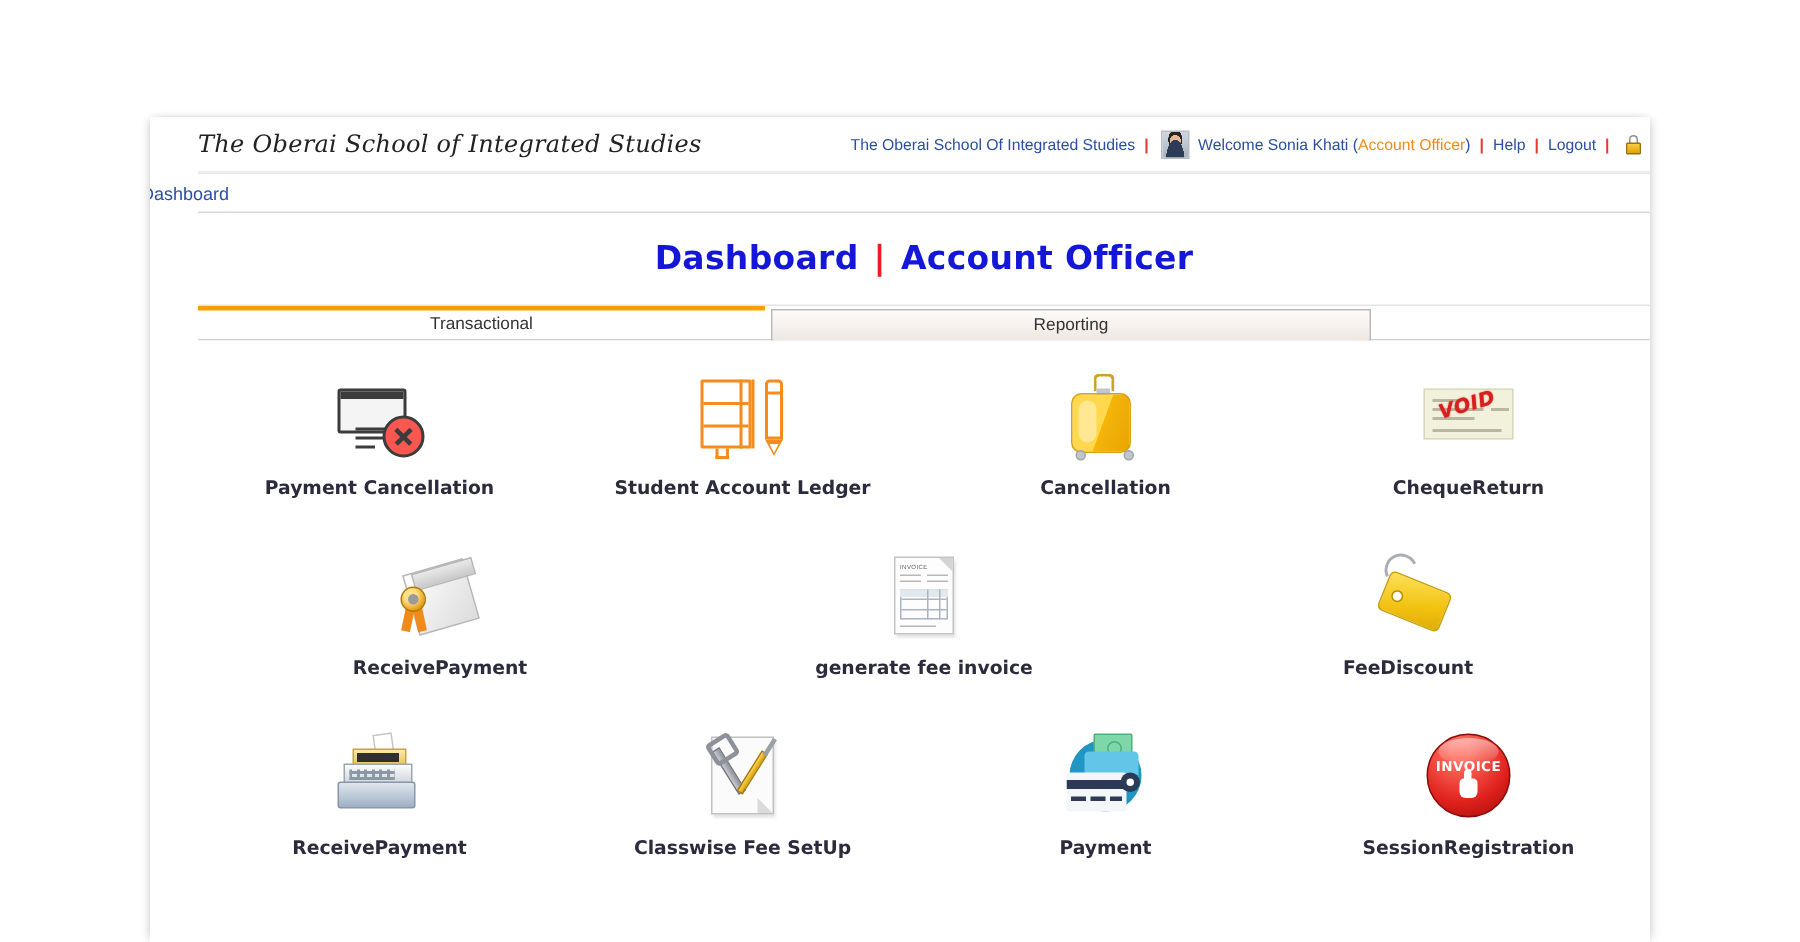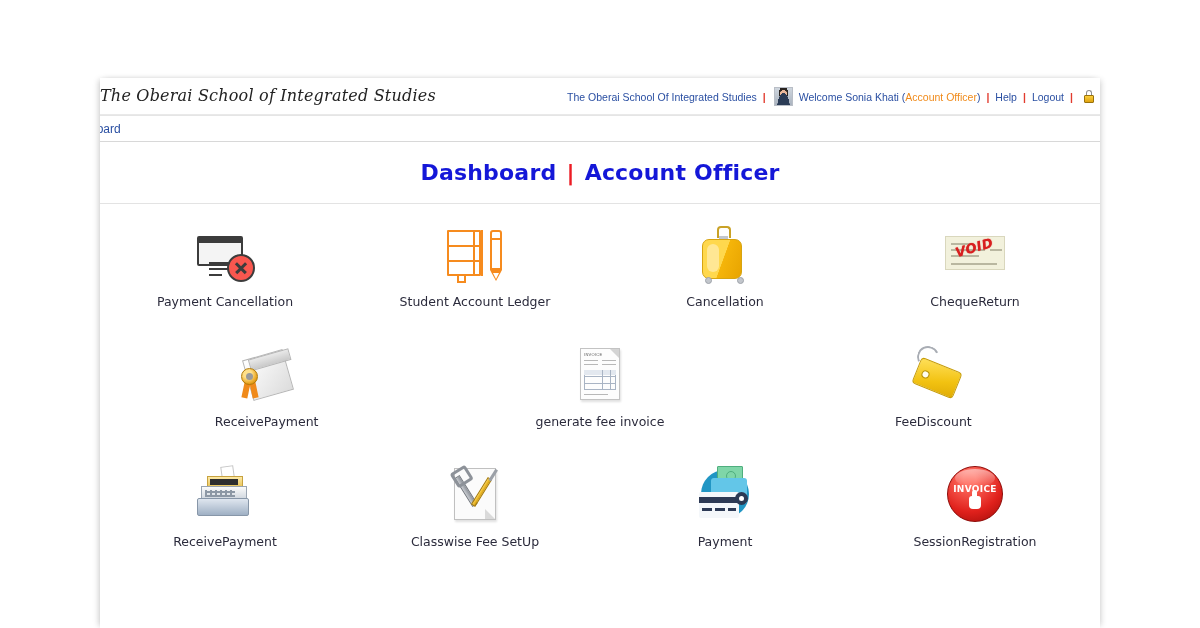--- a/index.html
+++ b/index.html
@@ -21,20 +21,21 @@
   #page {
     position: absolute;
     left: 100px;
     top: 78px;
     width: 1000px;
     height: 550px;
     background: #ffffff;
     box-shadow: -3px 0 6px -2px rgba(0,0,0,0.22),
                  3px 0 6px -2px rgba(0,0,0,0.18);
     overflow: hidden;
+    padding-left: 32px;
   }
 
   
   .hdr {
     position: relative;
     height: 37px;
     background: #ffffff;
     border-bottom: 1px solid #e9e9e9;
   }
   .brand {
@@ -209,21 +210,21 @@
     cursor: pointer;
   }
   .tile .art {
     width: 64px; height: 64px;
     position: relative;
   }
   .tile .cap {
     margin-top: 8px;
     font-family: "DejaVu Sans", sans-serif;
     font-size: 12.5px;
-    font-weight: normal;
+    font-weight: bold;
     color: #2b2b3c;
     text-align: center;
     white-space: nowrap;
   }
 
   
 
   
   .ic-paycancel .card {
     position: absolute; left: 4px; top: 14px;
@@ -723,20 +724,24 @@
     <div class="crumbs">
       <span class="crumb">Dashboard</span>
     </div>
 
     <div class="title-zone">
       <div class="page-title">
         <span>Dashboard</span><span class="bar">|</span><span>Account Officer</span>
       </div>
     </div>
 
+    <div class="tabstrip">
+      <div class="tab active">Transactional</div>
+      <div class="tab idle">Reporting</div>
+    </div>
 
     <div class="grid">
 
       <div class="row">
 
         <div class="tile">
           <div class="art ic-paycancel">
             <span class="card">
                 <i class="l1"></i>
                 <i class="l2"></i>

